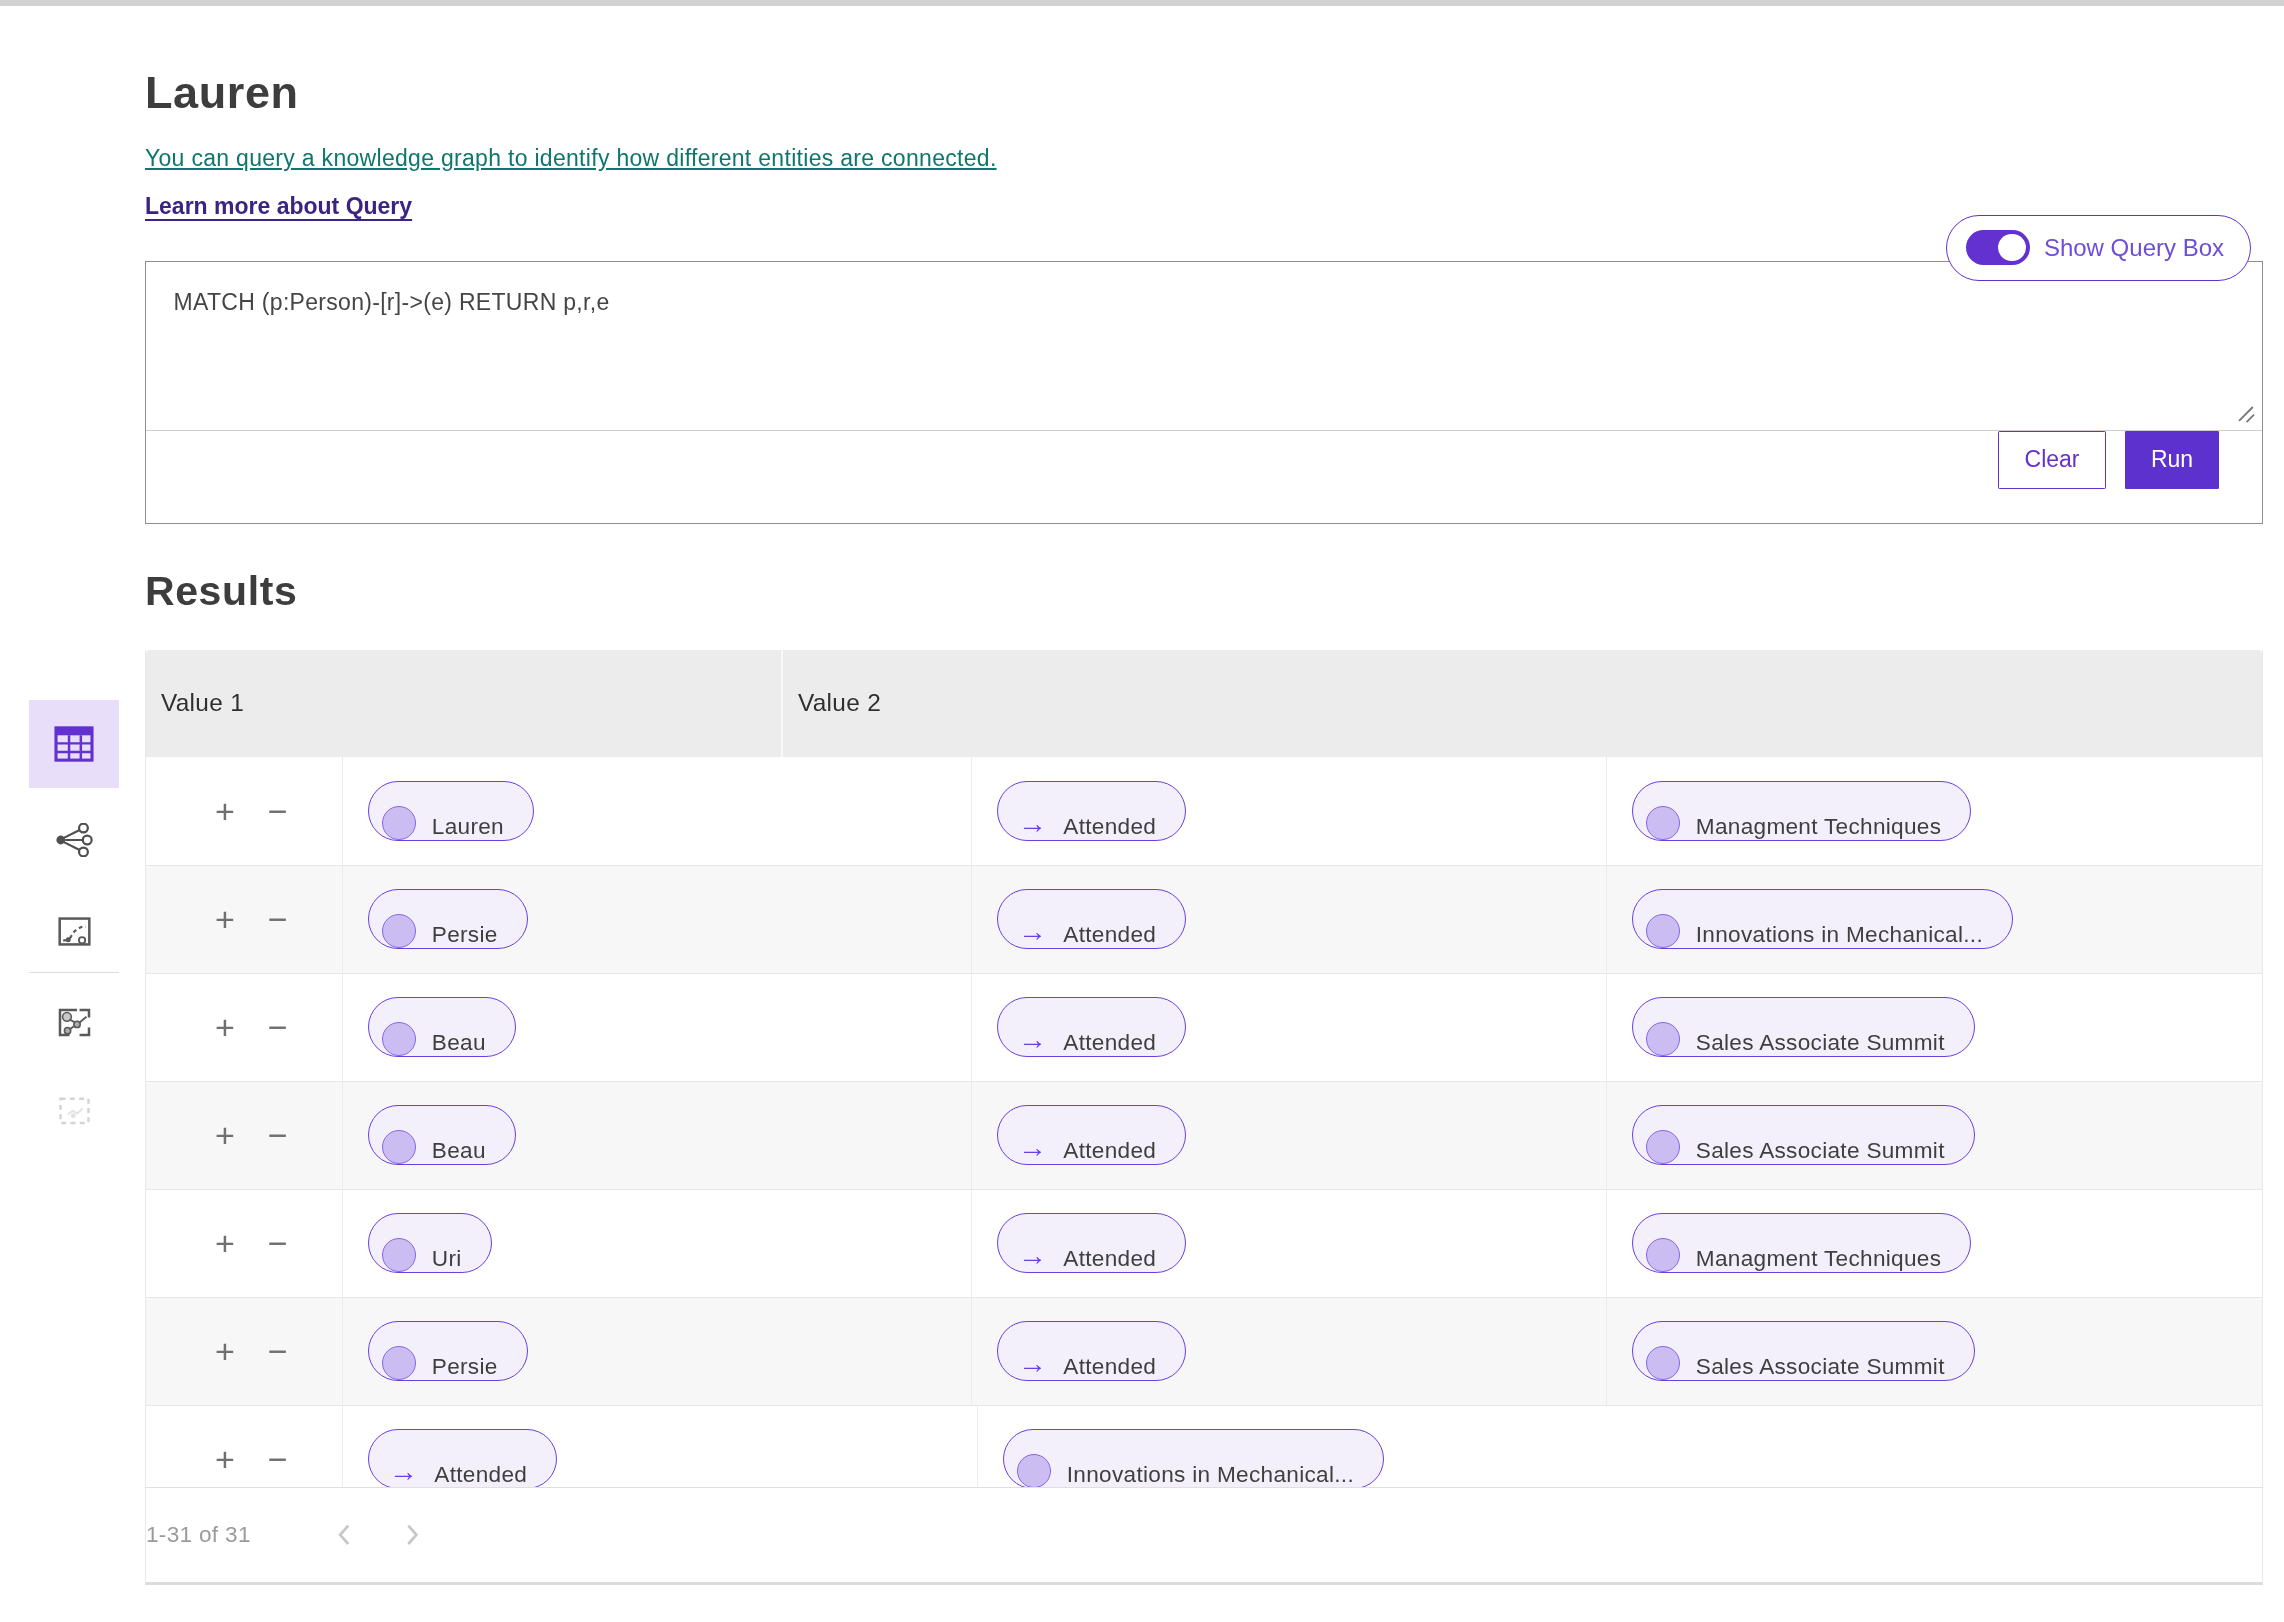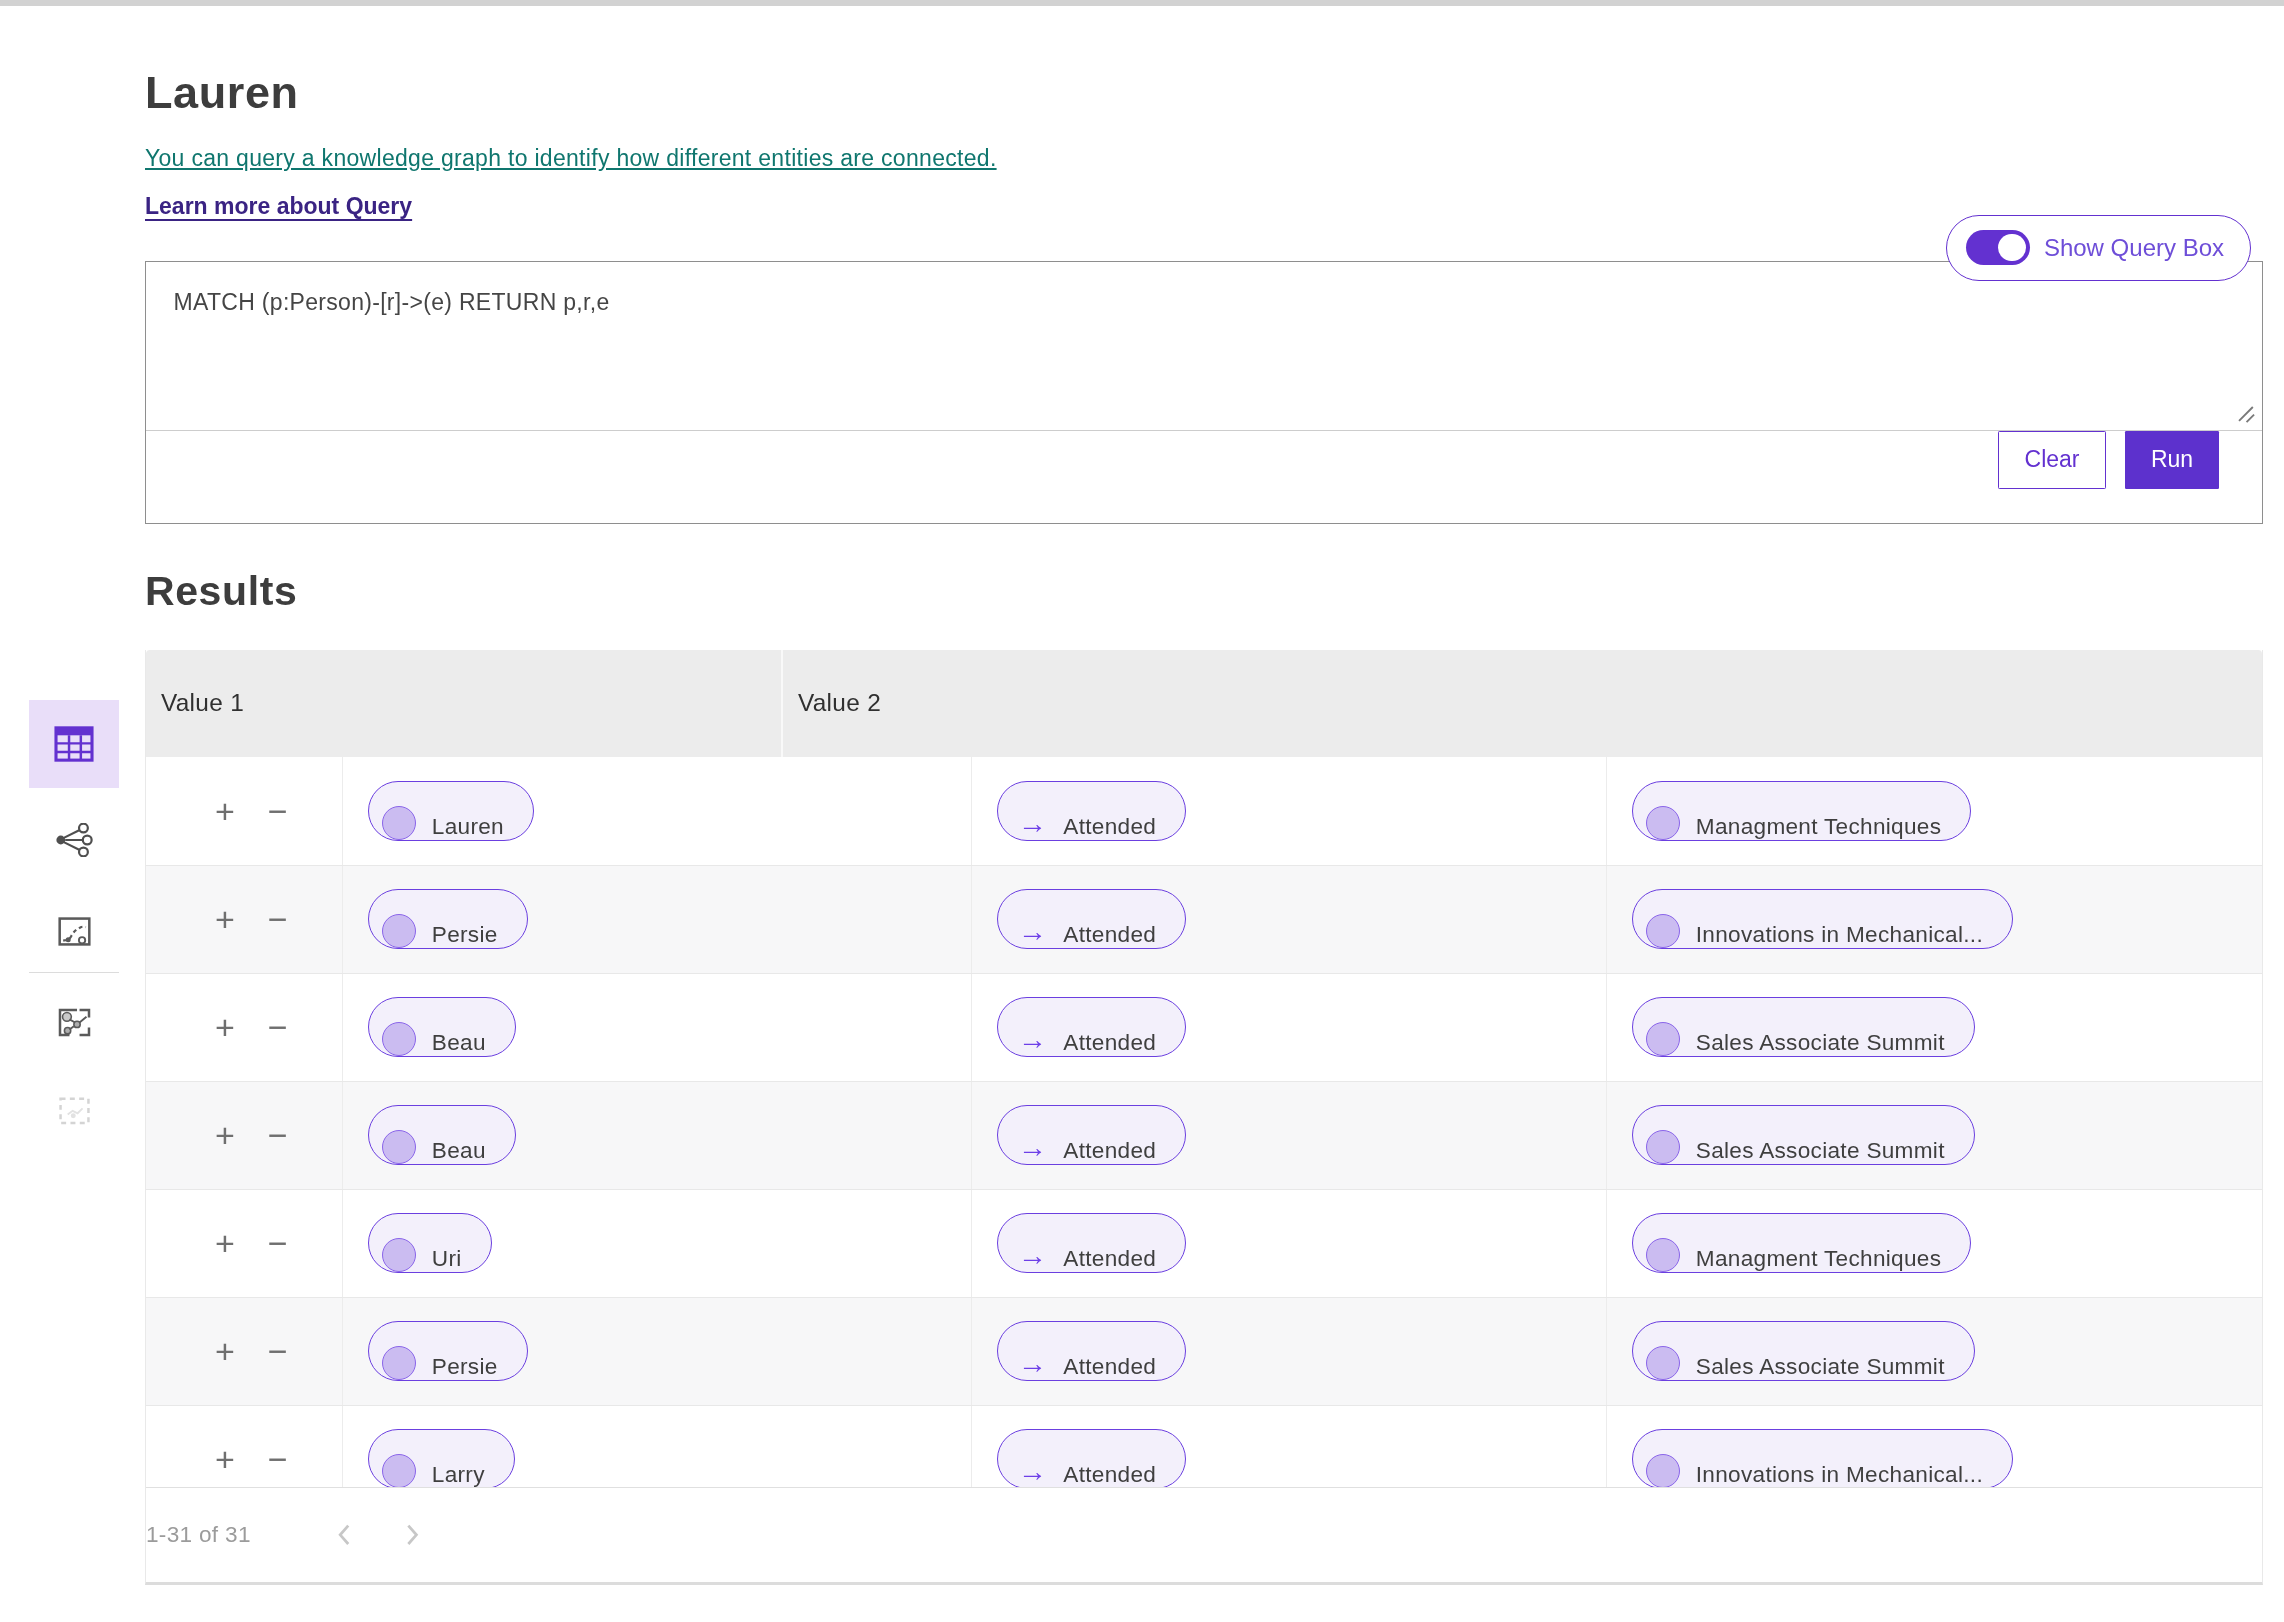--- a/index.html
+++ b/index.html
@@ -314,26 +314,20 @@
         <span class="pill-label">Sales Associate Summit</span>
       </span>
     </div>
   </div>
 
   <div class="trow">
     <div class="tcell c-sel">
       <span class="ctrl">+</span>
       <span class="ctrl">−</span>
     </div>
-    <div class="tcell c-v0">
-      <span class="pill">
-        <span class="node-dot"></span>
-        <span class="pill-label">Larry</span>
-      </span>
-    </div>
     <div class="tcell c-v1">
       <span class="pill">
         <span class="edge-arrow">→</span>
         <span class="pill-label">Attended</span>
       </span>
     </div>
     <div class="tcell c-v2">
       <span class="pill">
         <span class="node-dot"></span>
         <span class="pill-label">Innovations in Mechanical...</span>

